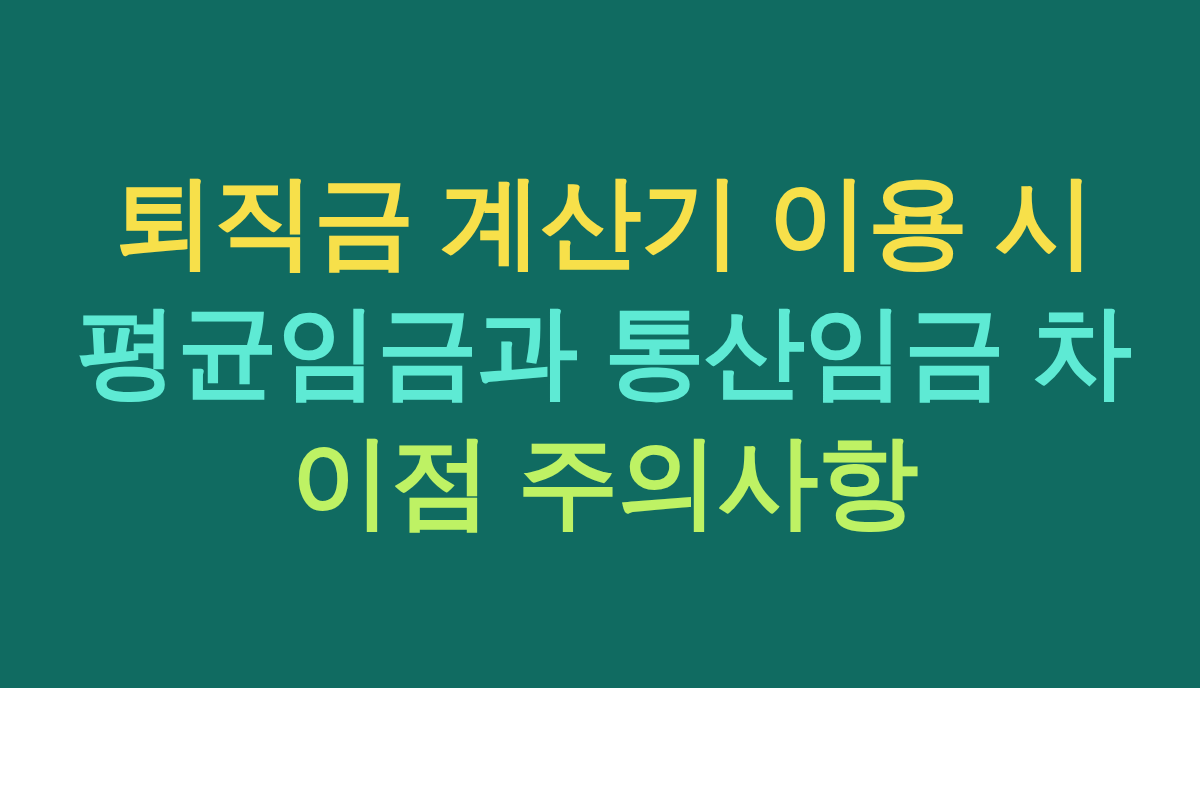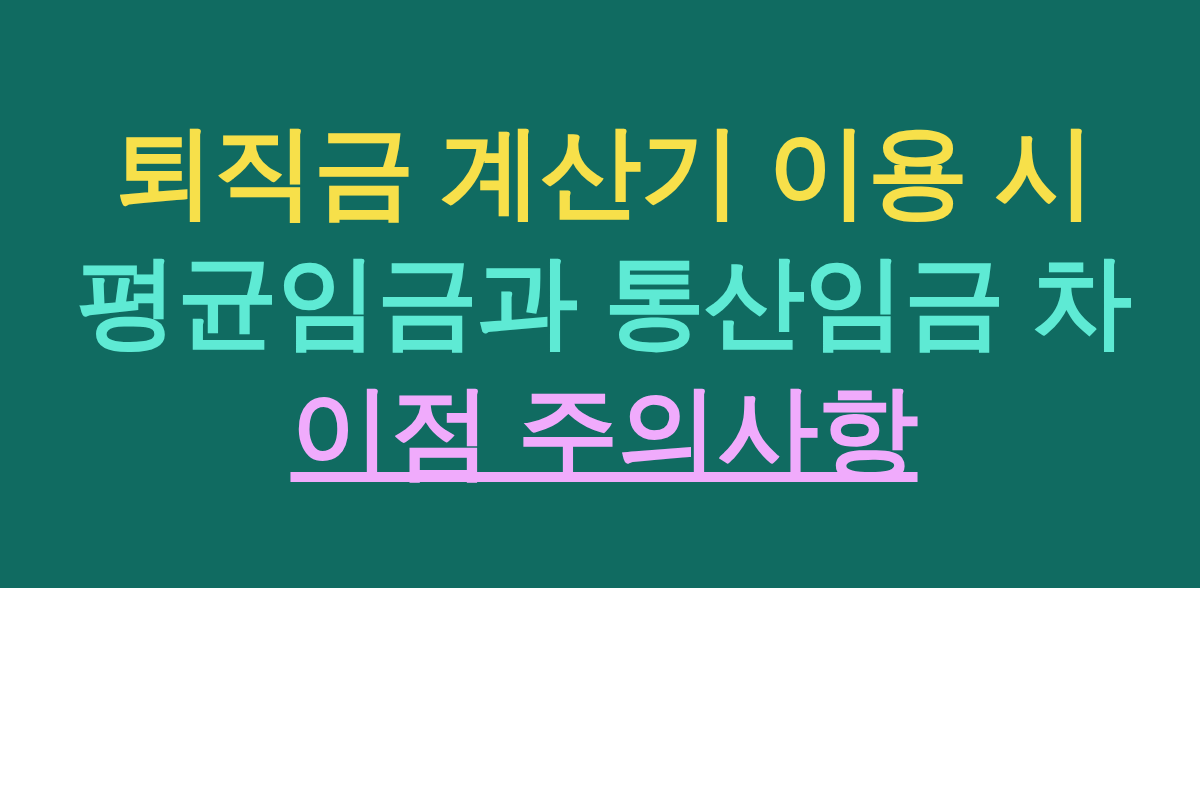--- a/index.html
+++ b/index.html
@@ -45,21 +45,21 @@
     font-size: 101px;
     line-height: 130px;
     letter-spacing: -1px;
     white-space: nowrap;
     -webkit-font-smoothing: antialiased;
   }
 </style>
 </head>
 <body>
 
-<div id="canvas" style="background: rgb(16, 107, 97); width: 1200px; height: 588px; padding-left: 8px;">
+<div id="canvas" style="background: rgb(16, 107, 97); width: 1200px; height: 688px; padding-left: 8px;">
 
   <div id="title-block">
     <span class="title-line" style="color: rgb(247, 224, 74);">퇴직금 계산기 이용 시</span>
     <span class="title-line" style="color: #5eead4;">평균임금과 통산임금 차</span>
-    <span class="title-line" style="color: #f0abfc; text-decoration: underline;">이점 주의사항</span>
+    <span class="title-line" style="color: #bef264;">이점 주의사항</span>
   </div>
 
 </div>
 
 </body></html>

